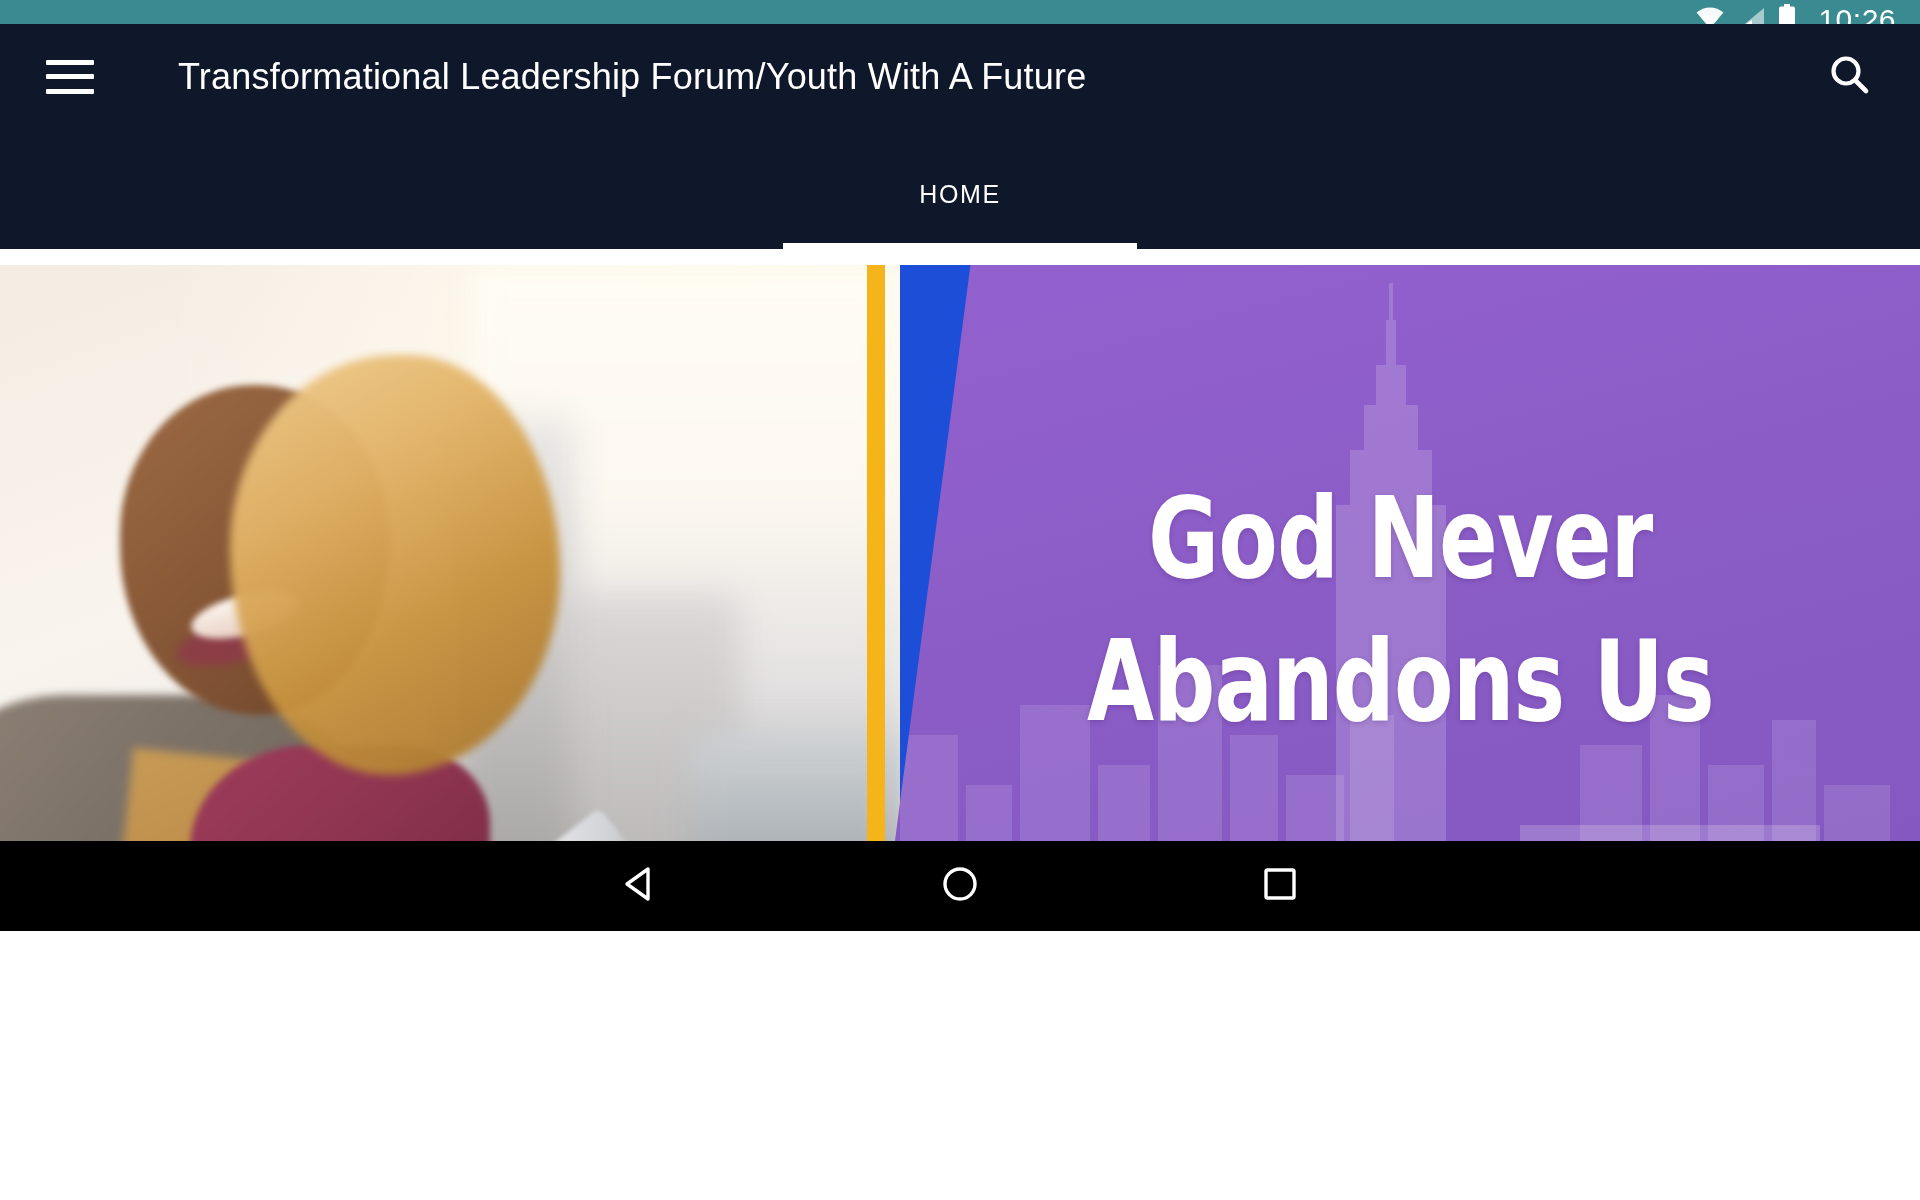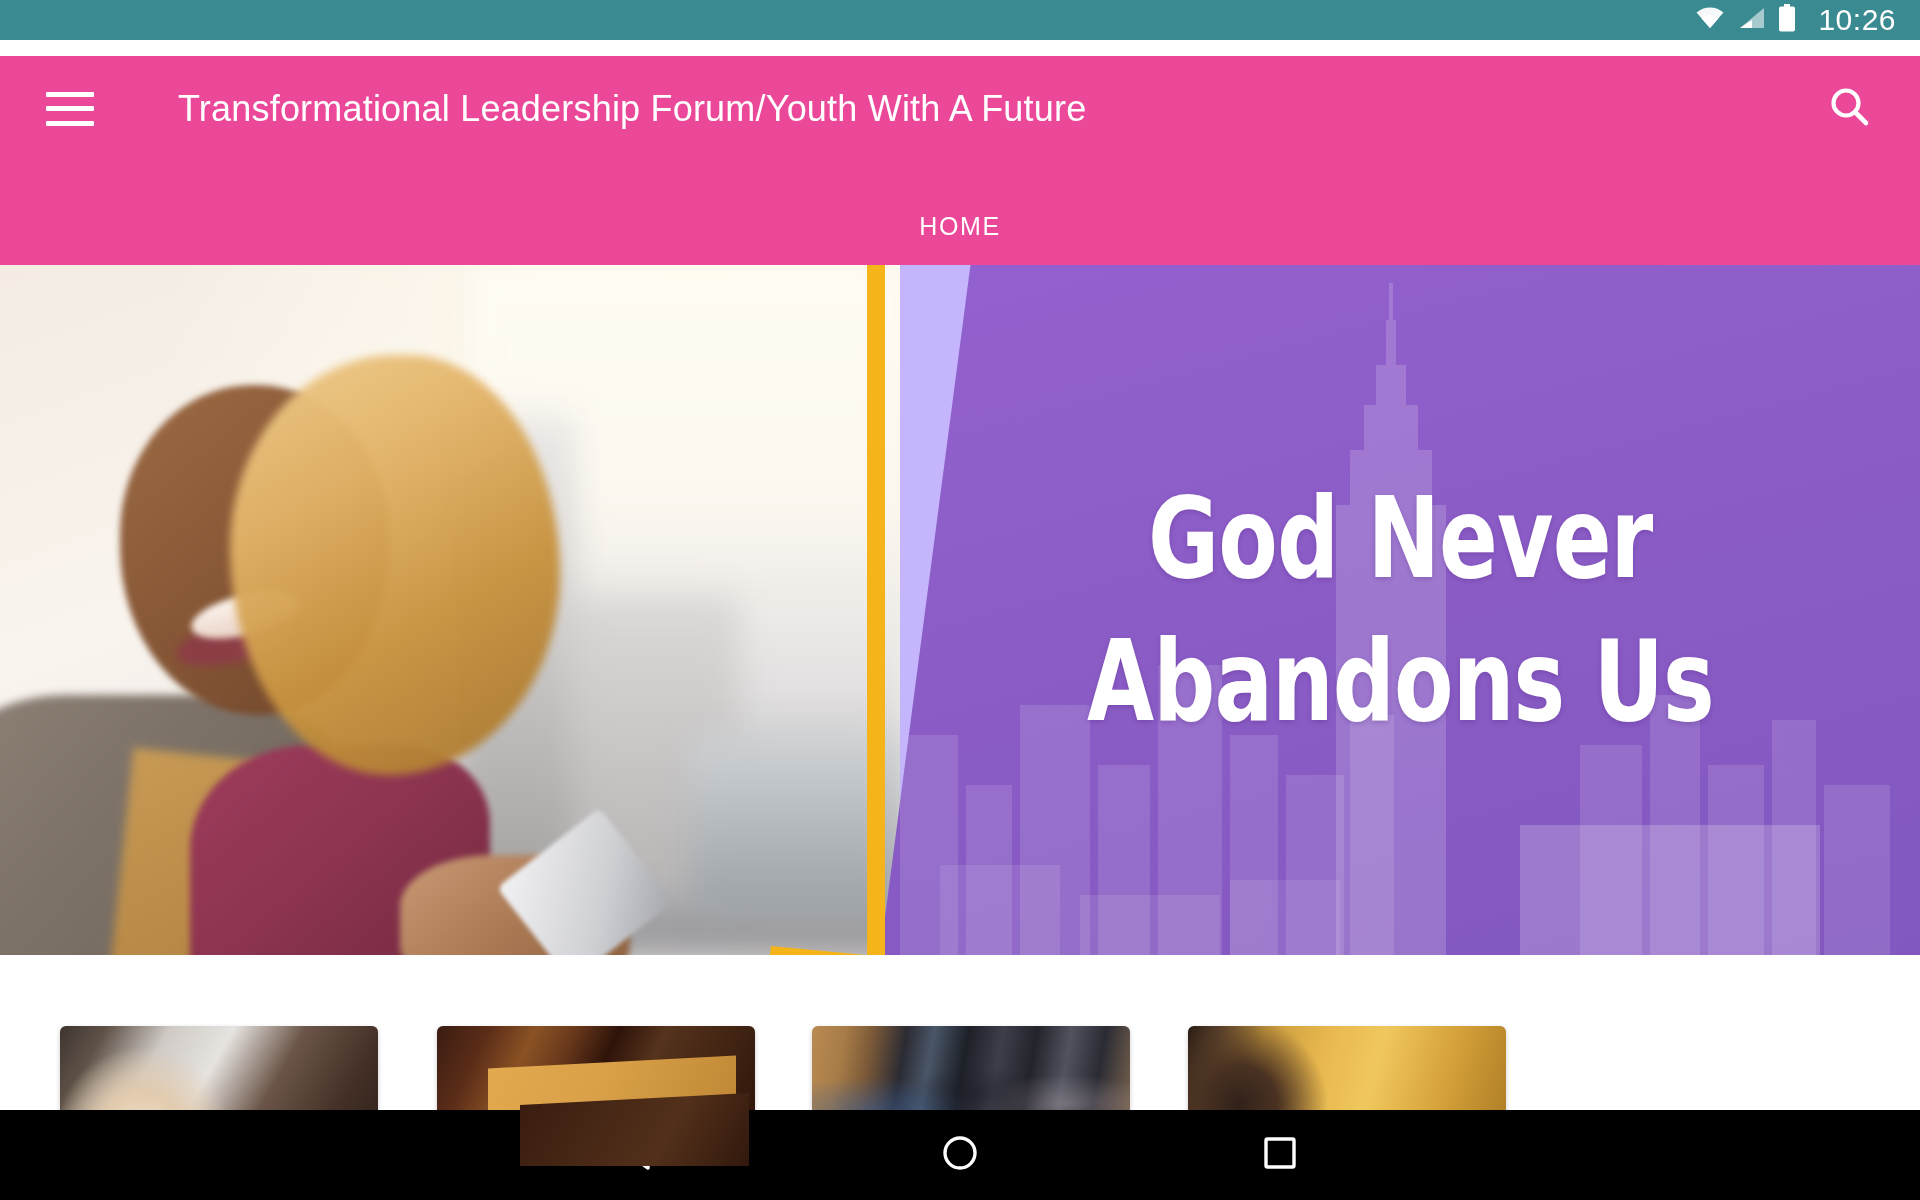--- a/index.html
+++ b/index.html
@@ -5,21 +5,21 @@
 <style>
   * { margin:0; padding:0; box-sizing:border-box; }
   html, body {
     width:1920px; height:1200px;
     overflow:hidden;
     background:#ffffff;
     font-family:"Liberation Sans", sans-serif;
   }
   .device {
     position:relative;
-    width:1920px; height:1200px;
+    width:1920px; height:931px;
     overflow:hidden;
   }
 
   
   .statusbar {
     position:absolute; top:0; left:0;
     width:1920px; height:40px;
     background:#3a8a91;
     display:flex; align-items:center; justify-content:flex-end;
     padding-right:24px;
@@ -29,23 +29,23 @@
   .status-time {
     color:#ffffff;
     font-size:30px;
     letter-spacing:0.5px;
     margin-left:10px;
     font-family:"Liberation Sans", sans-serif;
   }
 
   
   .appbar {
-    position:absolute; top:56px; left:0;
+    position:absolute; top:24px; left:0;
     width:1920px; height:225px;
-    background:#ec4899;
+    background:#0f172a;
   }
   .appbar-top {
     position:relative;
     height:105px;
     display:flex; align-items:center;
   }
   .hamburger {
     position:absolute; left:46px; top:50%;
     transform:translateY(-50%);
     width:48px; height:34px;
@@ -103,21 +103,21 @@
     background:#ffffff;
     display:none;
   }
   .tab.active .tab-indicator { display:block; }
 
   
   .hero {
     position:absolute; top:265px; left:0;
     width:1920px; height:690px;
     overflow:hidden;
-    background:#c4b5fd;
+    background:#1d4ed8;
     padding-left:21px;
   }
   
   .hero-photo {
     position:absolute; top:0; left:0;
     width:900px; height:690px;
     overflow:hidden;
     background:
       radial-gradient(circle at 78% 18%, rgba(255,248,225,0.95) 0%, rgba(255,250,238,0.55) 32%, rgba(255,255,255,0) 60%),
       linear-gradient(160deg, #f4ece2 0%, #f9f4ee 40%, #e9e6e4 72%, #d8d5d4 100%);

